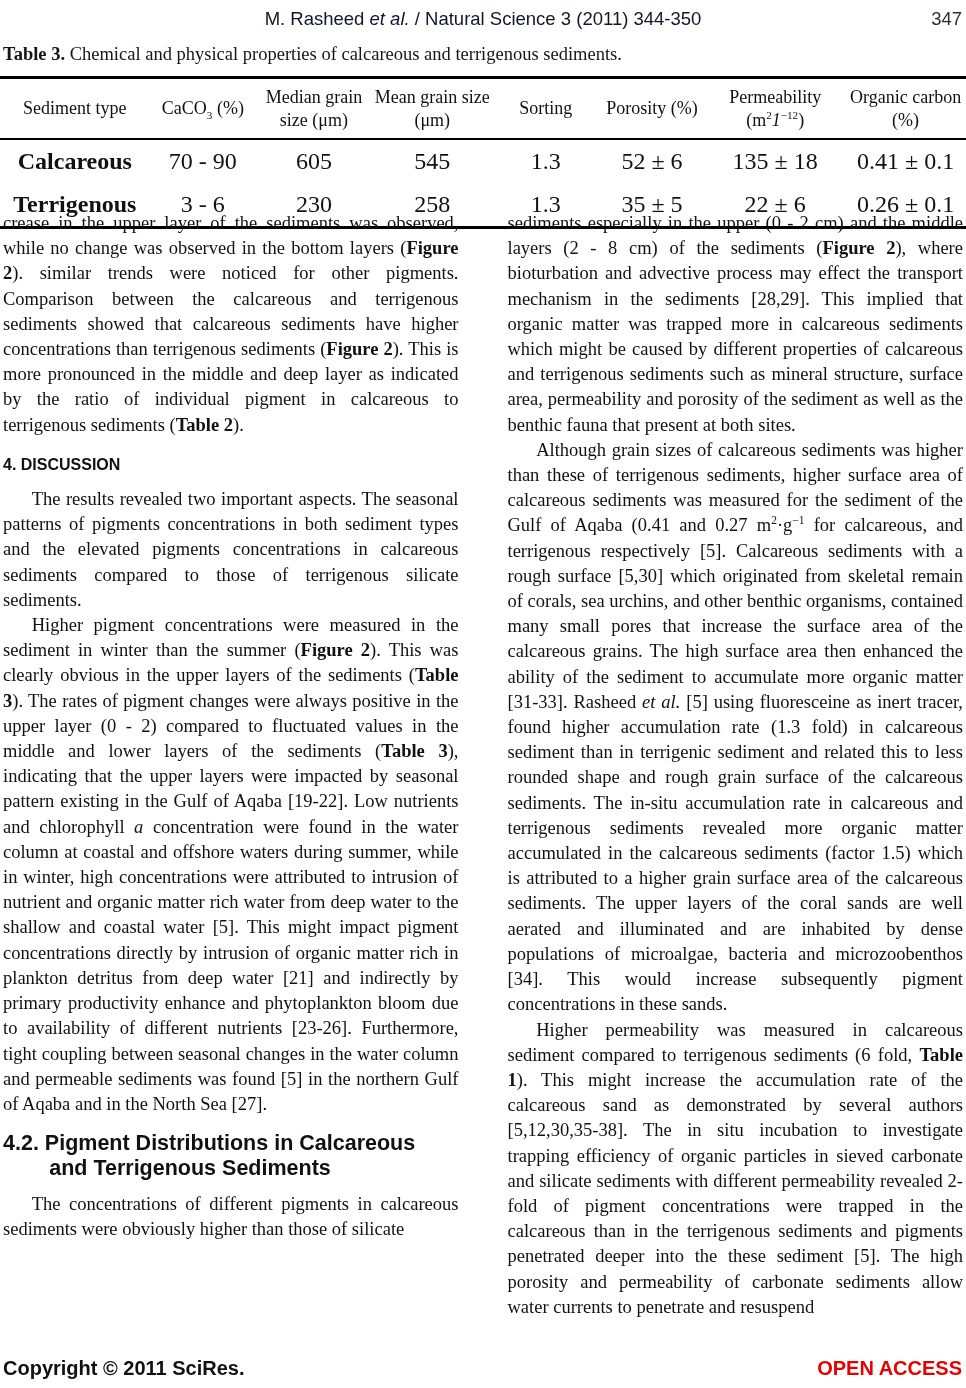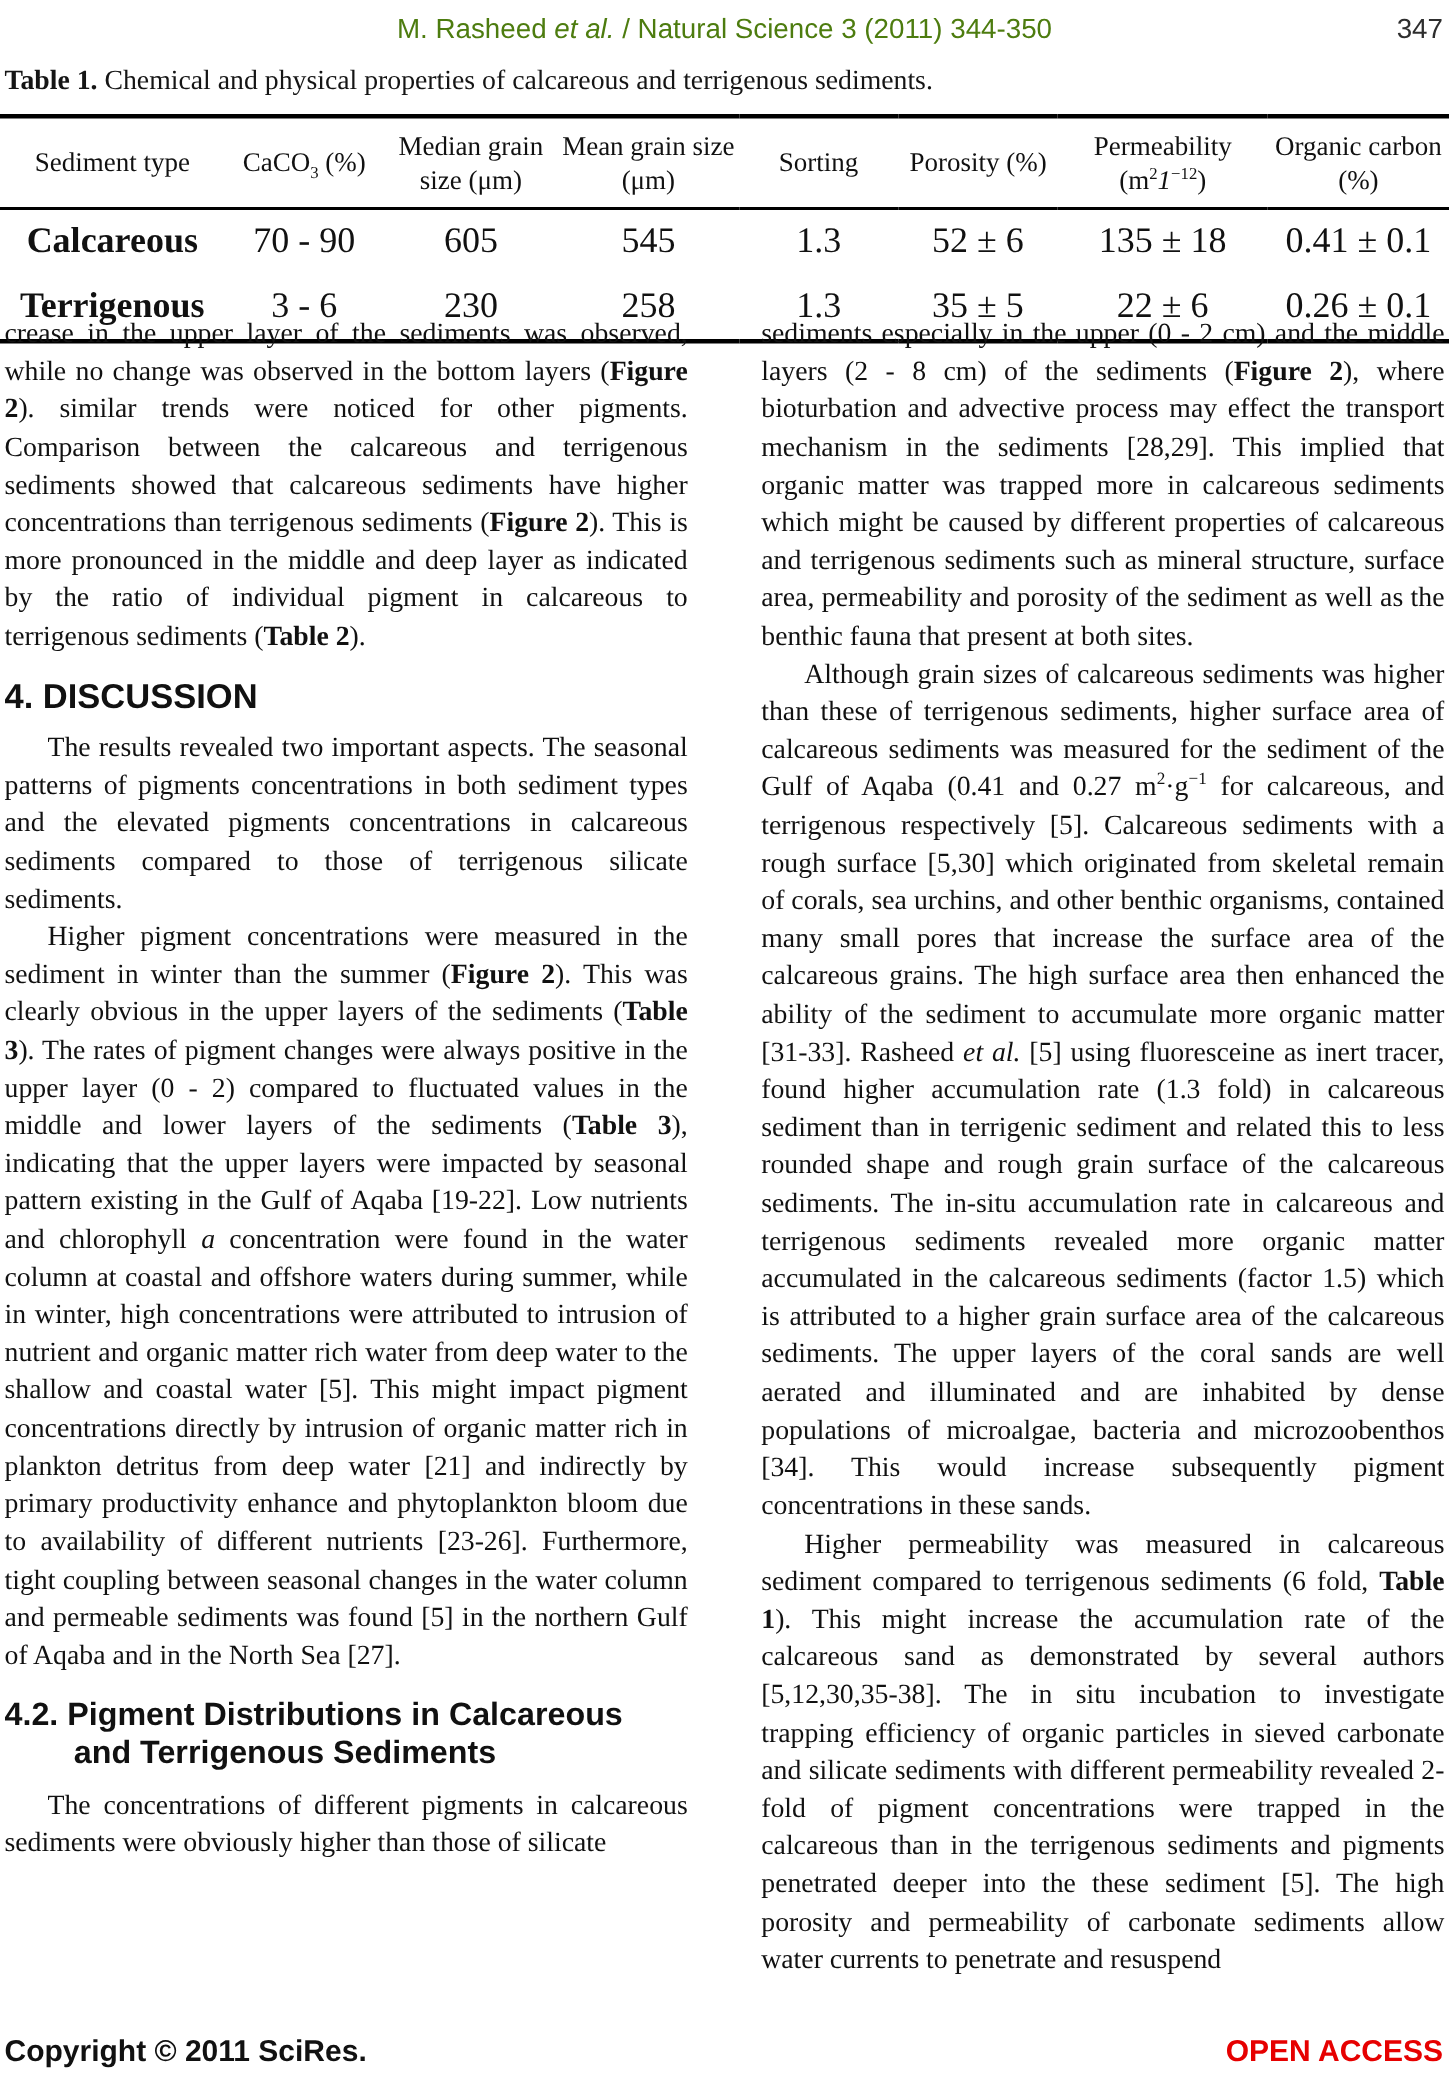--- a/index.html
+++ b/index.html
@@ -1,20 +1,20 @@
 <!DOCTYPE html>
 <html><head>
 <meta charset="utf-8">
 <style>
   html,body{margin:0;padding:0;background:#ffffff;}
   .page{position:relative;width:966px;height:1388px;background:#ffffff;overflow:hidden;
         font-family:"Liberation Serif", serif;color:#111;}
   
   .page-header{position:absolute;top:8px;left:0;right:0;text-align:center;
-        font-family:"Liberation Sans", sans-serif;font-size:18.5px;color:#4d7c0f;}
+        font-family:"Liberation Sans", sans-serif;font-size:18.5px;color:#0f172a;}
   .page-number{position:absolute;top:8px;right:4px;
         font-family:"Liberation Sans", sans-serif;font-size:18.5px;color:#2e2e2e;}
   
   .table-caption{position:absolute;top:44px;left:3px;right:3px;font-size:18.5px;color:#151515;}
   .table-caption b{font-weight:bold;}
   
   table.data-table{position:absolute;top:76px;left:0;width:966px;border-collapse:collapse;
         border-top:3px solid #000;border-bottom:3px solid #000;padding-left:23px;}
   table.data-table thead tr{border-bottom:2px solid #000;}
   table.data-table th{font-weight:normal;font-size:18px;text-align:center;vertical-align:middle;
@@ -26,21 +26,21 @@
   table.data-table th:nth-child(5){width:11%;}  table.data-table th:nth-child(6){width:11%;}
   table.data-table th:nth-child(7){width:14.5%;}table.data-table th:nth-child(8){width:12.5%;margin-left:48px;}
   sup{font-size:0.62em;vertical-align:super;line-height:0;}
   sub{font-size:0.62em;vertical-align:sub;line-height:0;}
   
   .columns{position:absolute;top:211px;left:3px;width:960px;height:1142px;overflow:hidden;
         display:flex;gap:49px;}
   .col{width:456px;font-size:18.5px;line-height:25.2px;text-align:justify;}
   .col p{margin:0;text-indent:1.55em;}
   .col p.noindent{text-indent:0;}
-  .col .h1{font-family:"Liberation Sans", sans-serif;font-weight:bold;font-size:23px;
+  .col .h1{font-family:"Liberation Sans", sans-serif;font-weight:bold;font-size:16px;
         margin:14px 0 10px;text-align:left;}
   .col .h2{font-family:"Liberation Sans", sans-serif;font-weight:bold;font-size:21.5px;
         margin:14px 0 10px;text-align:left;}
   .col .h2.hang{padding-left:2.15em;text-indent:-2.15em;}
   
   .page-footer{position:absolute;left:3px;right:4px;bottom:8px;display:flex;
         justify-content:space-between;font-family:"Liberation Sans", sans-serif;
         font-weight:bold;font-size:20px;}
   .open-access{color:#e60000;}
 </style>
@@ -48,21 +48,21 @@
 <body>
 
 <div class="page">
 
   <div class="page-header">
     <span>M. Rasheed <i>et al.</i> / Natural Science 3 (2011) 344-350</span>
   </div>
   <div class="page-number">347</div>
 
   <div class="table-caption">
-    <b>Table 1.</b><span> Chemical and physical properties of calcareous and terrigenous sediments.</span>
+    <b>Table 3.</b><span> Chemical and physical properties of calcareous and terrigenous sediments.</span>
   </div>
 
   <table class="data-table">
     <thead>
       <tr id="table-head-row">
           <th>Sediment type</th>
           <th>CaCO<sub>3</sub> (%)</th>
           <th>Median grain
 size (μm)</th>
           <th>Mean grain size

